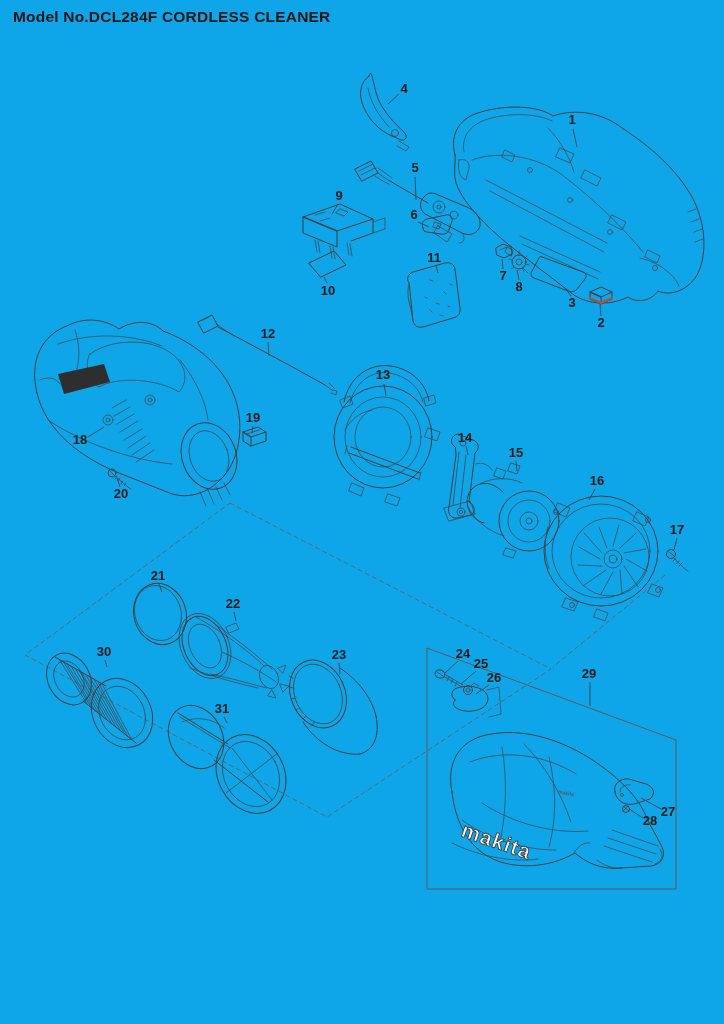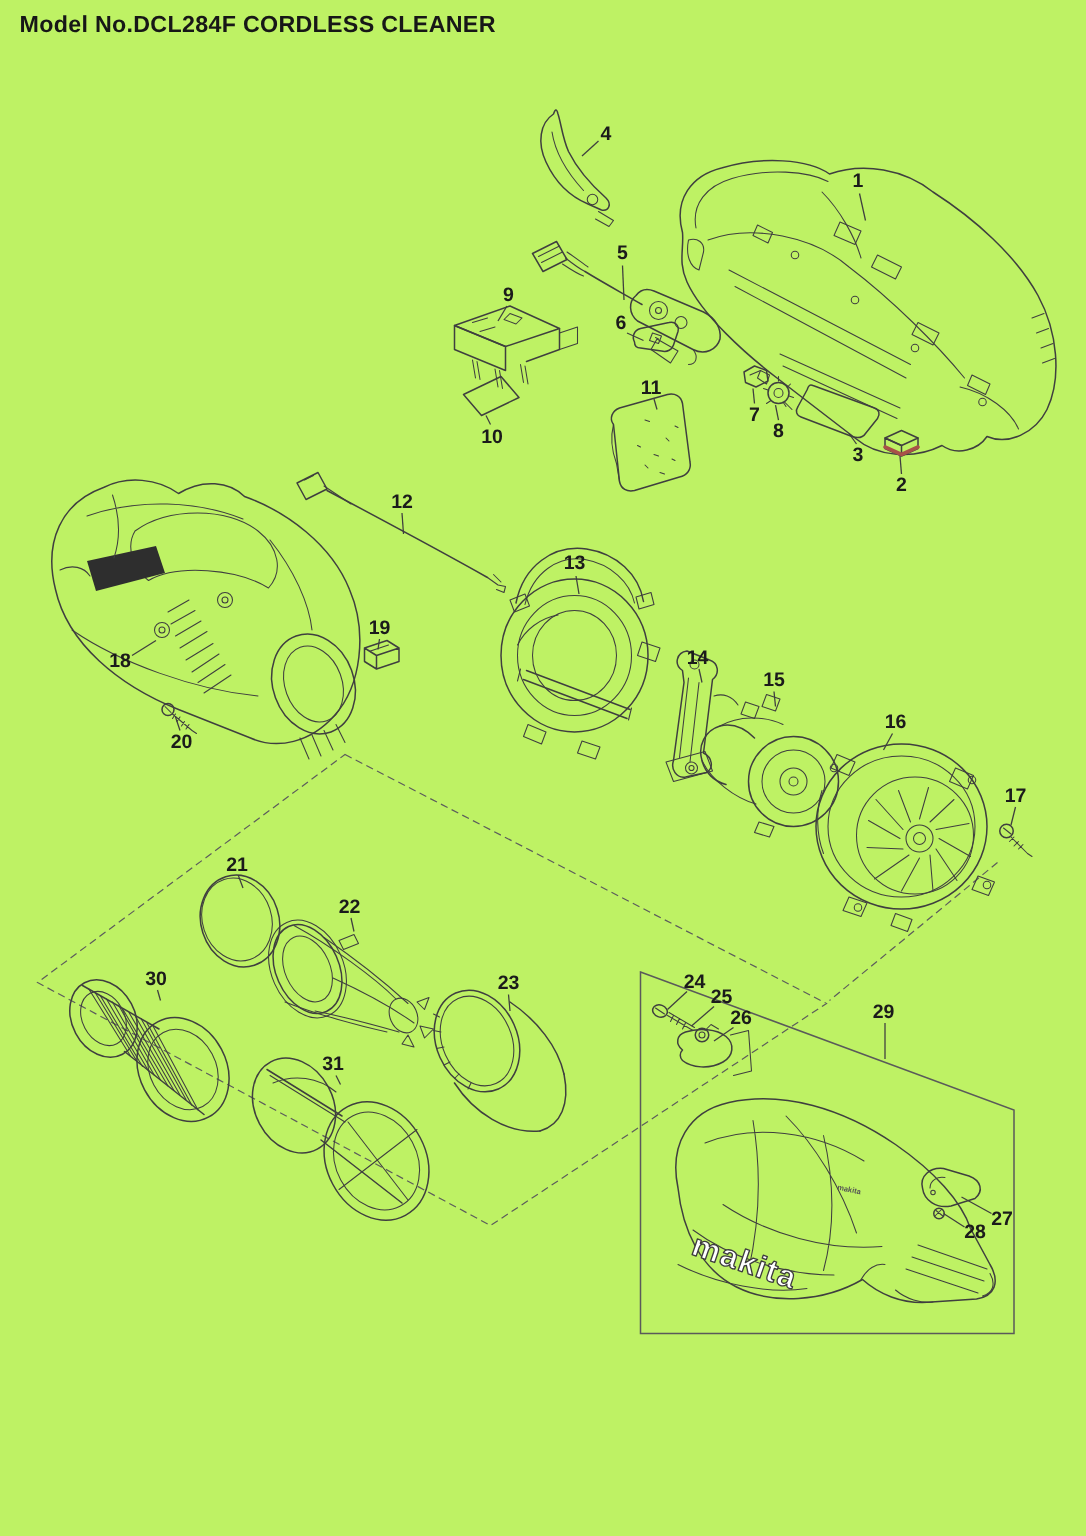--- a/index.html
+++ b/index.html
@@ -1,16 +1,16 @@
 <!DOCTYPE html>
 <html style="--line: #3f3f3f; --accent: #a85248;"><head>
 <meta charset="utf-8">
 <style>
   html,body{margin:0;padding:0;background:#fff;}
-  .page{position:relative;width:724px;height:1024px;background:#bef264;overflow:hidden;
+  .page{position:relative;width:724px;height:1024px;background:#0ea5e9;overflow:hidden;
         font-family:"Liberation Sans",sans-serif;}
   .title{position:absolute;left:13px;top:8px;font-size:15.5px;font-weight:600;color:#171717;
          letter-spacing:.2px;white-space:nowrap;}
   svg{position:absolute;left:0;top:0;}
   .ln{stroke:var(--line,#3f3f3f);fill:none;stroke-width:1;stroke-linecap:round;stroke-linejoin:round;}
   .thin{stroke-width:.7;}
   .leader{stroke:var(--line,#3f3f3f);stroke-width:.85;fill:none;}
   .dashed{stroke:#5c5c5c;stroke-width:.8;stroke-dasharray:5 3;fill:none;}
   .box{fill:none;stroke:#5a5a5a;stroke-width:1;}
   .dark{fill:#2e2e2e;stroke:none;}

